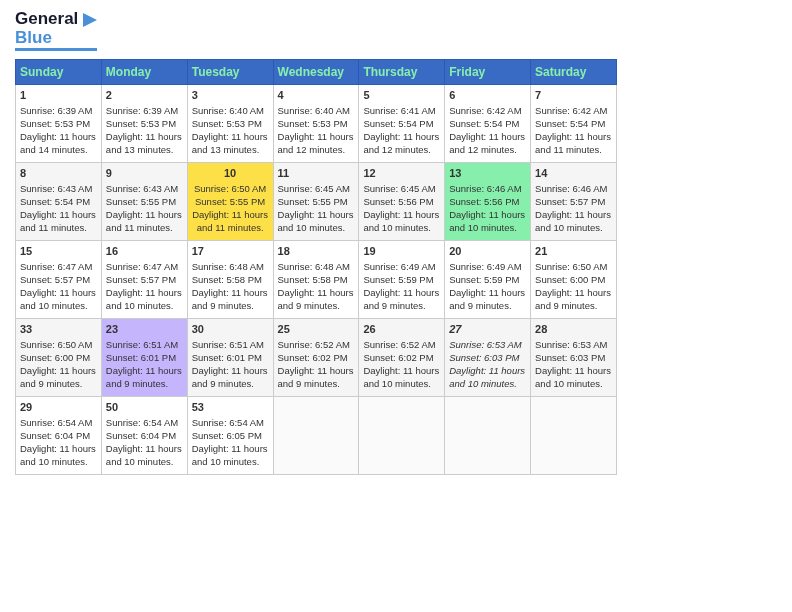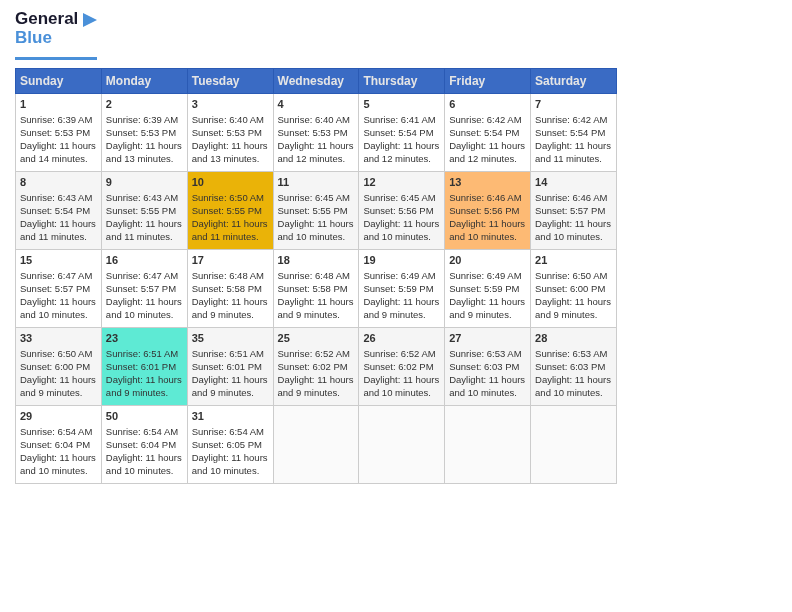--- a/index.html
+++ b/index.html
@@ -38,21 +38,21 @@
       font-size: 14px;
       color: #555;
     }
     table {
       width: 100%;
       border-collapse: collapse;
       font-size: 10px;
     }
     th {
       background: #3a6bc4;
-      color: #e5e5e5;
+      color: #86efac;
       padding: 5px 4px;
       font-size: 12px;
       font-weight: bold;
       text-align: left;
       border: 1px solid #2a5ab4;
     }
     td {
       border: 1px solid #ccc;
       vertical-align: top;
       padding: 3px 4px;
@@ -82,21 +82,21 @@
 <div class="page">
   <div class="header">
     <div class="logo">
   <div style="display:flex;align-items:center;gap:0px;">
     <div style="position:relative;">
       <div style="font-size:17px;font-weight:bold;color:#1a1a2e;line-height:1.1;">General
         <svg style="display:inline;vertical-align:middle;" width="14" height="14" viewBox="0 0 14 14">
           <polygon points="0,0 14,7 0,14" fill="#4a90d9"></polygon>
         </svg>
       </div>
-      <div style="font-size:17px;font-weight:bold;color:#4a90d9;line-height:1.1;border-bottom:3px solid #4a90d9;padding-bottom:10px;">Blue</div>
+      <div style="font-size:17px;font-weight:bold;color:#4a90d9;line-height:1.1;border-bottom:3px solid #4a90d9;padding-bottom:1px;">Blue</div>
     </div>
   </div>
 </div>
     <div class="title-area">
       <div class="month-title"></div>
       <div class="location"></div>
     </div>
   </div>
 
   <table>
@@ -117,48 +117,48 @@
           <td><span class="day-num">2</span><span>Sunrise: 6:39 AM</span><br><span>Sunset: 5:53 PM</span><br><span>Daylight: 11 hours and 13 minutes.</span></td>
           <td><span class="day-num">3</span><span>Sunrise: 6:40 AM</span><br><span>Sunset: 5:53 PM</span><br><span>Daylight: 11 hours and 13 minutes.</span></td>
           <td><span class="day-num">4</span><span>Sunrise: 6:40 AM</span><br><span>Sunset: 5:53 PM</span><br><span>Daylight: 11 hours and 12 minutes.</span></td>
           <td><span class="day-num">5</span><span>Sunrise: 6:41 AM</span><br><span>Sunset: 5:54 PM</span><br><span>Daylight: 11 hours and 12 minutes.</span></td>
           <td><span class="day-num">6</span><span>Sunrise: 6:42 AM</span><br><span>Sunset: 5:54 PM</span><br><span>Daylight: 11 hours and 12 minutes.</span></td>
           <td><span class="day-num">7</span><span>Sunrise: 6:42 AM</span><br><span>Sunset: 5:54 PM</span><br><span>Daylight: 11 hours and 11 minutes.</span></td>
         </tr>
         <tr style="background: rgb(245, 245, 245);">
           <td style="background: rgb(245, 245, 245);"><span class="day-num">8</span><span>Sunrise: 6:43 AM</span><br><span>Sunset: 5:54 PM</span><br><span>Daylight: 11 hours and 11 minutes.</span></td>
           <td style="background: rgb(245, 245, 245);"><span class="day-num">9</span><span>Sunrise: 6:43 AM</span><br><span>Sunset: 5:55 PM</span><br><span>Daylight: 11 hours and 11 minutes.</span></td>
-          <td style="background: #eab308;"><span class="day-num">10</span><span>Sunrise: 6:50 AM</span><br><span>Sunset: 5:55 PM</span><br><span>Daylight: 11 hours and 11 minutes.</span></td>
+          <td style="background: #fde047; text-align: center;"><span class="day-num">10</span><span>Sunrise: 6:50 AM</span><br><span>Sunset: 5:55 PM</span><br><span>Daylight: 11 hours and 11 minutes.</span></td>
           <td style="background: rgb(245, 245, 245);"><span class="day-num">11</span><span>Sunrise: 6:45 AM</span><br><span>Sunset: 5:55 PM</span><br><span>Daylight: 11 hours and 10 minutes.</span></td>
           <td style="background: rgb(245, 245, 245);"><span class="day-num">12</span><span>Sunrise: 6:45 AM</span><br><span>Sunset: 5:56 PM</span><br><span>Daylight: 11 hours and 10 minutes.</span></td>
-          <td style="background: #fdba74;"><span class="day-num">13</span><span>Sunrise: 6:46 AM</span><br><span>Sunset: 5:56 PM</span><br><span>Daylight: 11 hours and 10 minutes.</span></td>
+          <td style="background: #86efac;"><span class="day-num">13</span><span>Sunrise: 6:46 AM</span><br><span>Sunset: 5:56 PM</span><br><span>Daylight: 11 hours and 10 minutes.</span></td>
           <td style="background: rgb(245, 245, 245); margin-top: 37px;"><span class="day-num">14</span><span>Sunrise: 6:46 AM</span><br><span>Sunset: 5:57 PM</span><br><span>Daylight: 11 hours and 10 minutes.</span></td>
         </tr>
         <tr>
           <td><span class="day-num">15</span><span>Sunrise: 6:47 AM</span><br><span>Sunset: 5:57 PM</span><br><span>Daylight: 11 hours and 10 minutes.</span></td>
           <td><span class="day-num">16</span><span>Sunrise: 6:47 AM</span><br><span>Sunset: 5:57 PM</span><br><span>Daylight: 11 hours and 10 minutes.</span></td>
           <td><span class="day-num">17</span><span>Sunrise: 6:48 AM</span><br><span>Sunset: 5:58 PM</span><br><span>Daylight: 11 hours and 9 minutes.</span></td>
           <td><span class="day-num">18</span><span>Sunrise: 6:48 AM</span><br><span>Sunset: 5:58 PM</span><br><span>Daylight: 11 hours and 9 minutes.</span></td>
           <td><span class="day-num">19</span><span>Sunrise: 6:49 AM</span><br><span>Sunset: 5:59 PM</span><br><span>Daylight: 11 hours and 9 minutes.</span></td>
           <td><span class="day-num">20</span><span>Sunrise: 6:49 AM</span><br><span>Sunset: 5:59 PM</span><br><span>Daylight: 11 hours and 9 minutes.</span></td>
           <td><span class="day-num">21</span><span>Sunrise: 6:50 AM</span><br><span>Sunset: 6:00 PM</span><br><span>Daylight: 11 hours and 9 minutes.</span></td>
         </tr>
         <tr style="background: rgb(245, 245, 245);">
           <td style="background: rgb(245, 245, 245);"><span class="day-num">33</span><span>Sunrise: 6:50 AM</span><br><span>Sunset: 6:00 PM</span><br><span>Daylight: 11 hours and 9 minutes.</span></td>
-          <td style="background: #5eead4; margin-left: 8px;"><span class="day-num">23</span><span>Sunrise: 6:51 AM</span><br><span>Sunset: 6:01 PM</span><br><span>Daylight: 11 hours and 9 minutes.</span></td>
-          <td style="background: rgb(245, 245, 245);"><span class="day-num">35</span><span>Sunrise: 6:51 AM</span><br><span>Sunset: 6:01 PM</span><br><span>Daylight: 11 hours and 9 minutes.</span></td>
+          <td style="background: #c4b5fd; margin-left: 8px;"><span class="day-num">23</span><span>Sunrise: 6:51 AM</span><br><span>Sunset: 6:01 PM</span><br><span>Daylight: 11 hours and 9 minutes.</span></td>
+          <td style="background: rgb(245, 245, 245);"><span class="day-num">30</span><span>Sunrise: 6:51 AM</span><br><span>Sunset: 6:01 PM</span><br><span>Daylight: 11 hours and 9 minutes.</span></td>
           <td style="background: rgb(245, 245, 245); margin-top: 32px;"><span class="day-num">25</span><span>Sunrise: 6:52 AM</span><br><span>Sunset: 6:02 PM</span><br><span>Daylight: 11 hours and 9 minutes.</span></td>
           <td style="background: rgb(245, 245, 245);"><span class="day-num">26</span><span>Sunrise: 6:52 AM</span><br><span>Sunset: 6:02 PM</span><br><span>Daylight: 11 hours and 10 minutes.</span></td>
-          <td style="background: rgb(245, 245, 245);"><span class="day-num">27</span><span>Sunrise: 6:53 AM</span><br><span>Sunset: 6:03 PM</span><br><span>Daylight: 11 hours and 10 minutes.</span></td>
+          <td style="background: rgb(245, 245, 245); font-style: italic;"><span class="day-num">27</span><span>Sunrise: 6:53 AM</span><br><span>Sunset: 6:03 PM</span><br><span>Daylight: 11 hours and 10 minutes.</span></td>
           <td style="background: rgb(245, 245, 245);"><span class="day-num">28</span><span>Sunrise: 6:53 AM</span><br><span>Sunset: 6:03 PM</span><br><span>Daylight: 11 hours and 10 minutes.</span></td>
         </tr>
         <tr>
           <td><span class="day-num">29</span><span>Sunrise: 6:54 AM</span><br><span>Sunset: 6:04 PM</span><br><span>Daylight: 11 hours and 10 minutes.</span></td>
           <td><span class="day-num">50</span><span>Sunrise: 6:54 AM</span><br><span>Sunset: 6:04 PM</span><br><span>Daylight: 11 hours and 10 minutes.</span></td>
-          <td><span class="day-num">31</span><span>Sunrise: 6:54 AM</span><br><span>Sunset: 6:05 PM</span><br><span>Daylight: 11 hours and 10 minutes.</span></td>
+          <td><span class="day-num">53</span><span>Sunrise: 6:54 AM</span><br><span>Sunset: 6:05 PM</span><br><span>Daylight: 11 hours and 10 minutes.</span></td>
           <td class="empty" style="background: rgb(250, 250, 250);"></td>
           <td class="empty" style="background: rgb(250, 250, 250);"></td>
           <td class="empty" style="background: rgb(250, 250, 250);"></td>
           <td class="empty" style="background: rgb(250, 250, 250);"></td>
         </tr>
       </tbody>
   </table>
 </div>
 
 </body></html>

